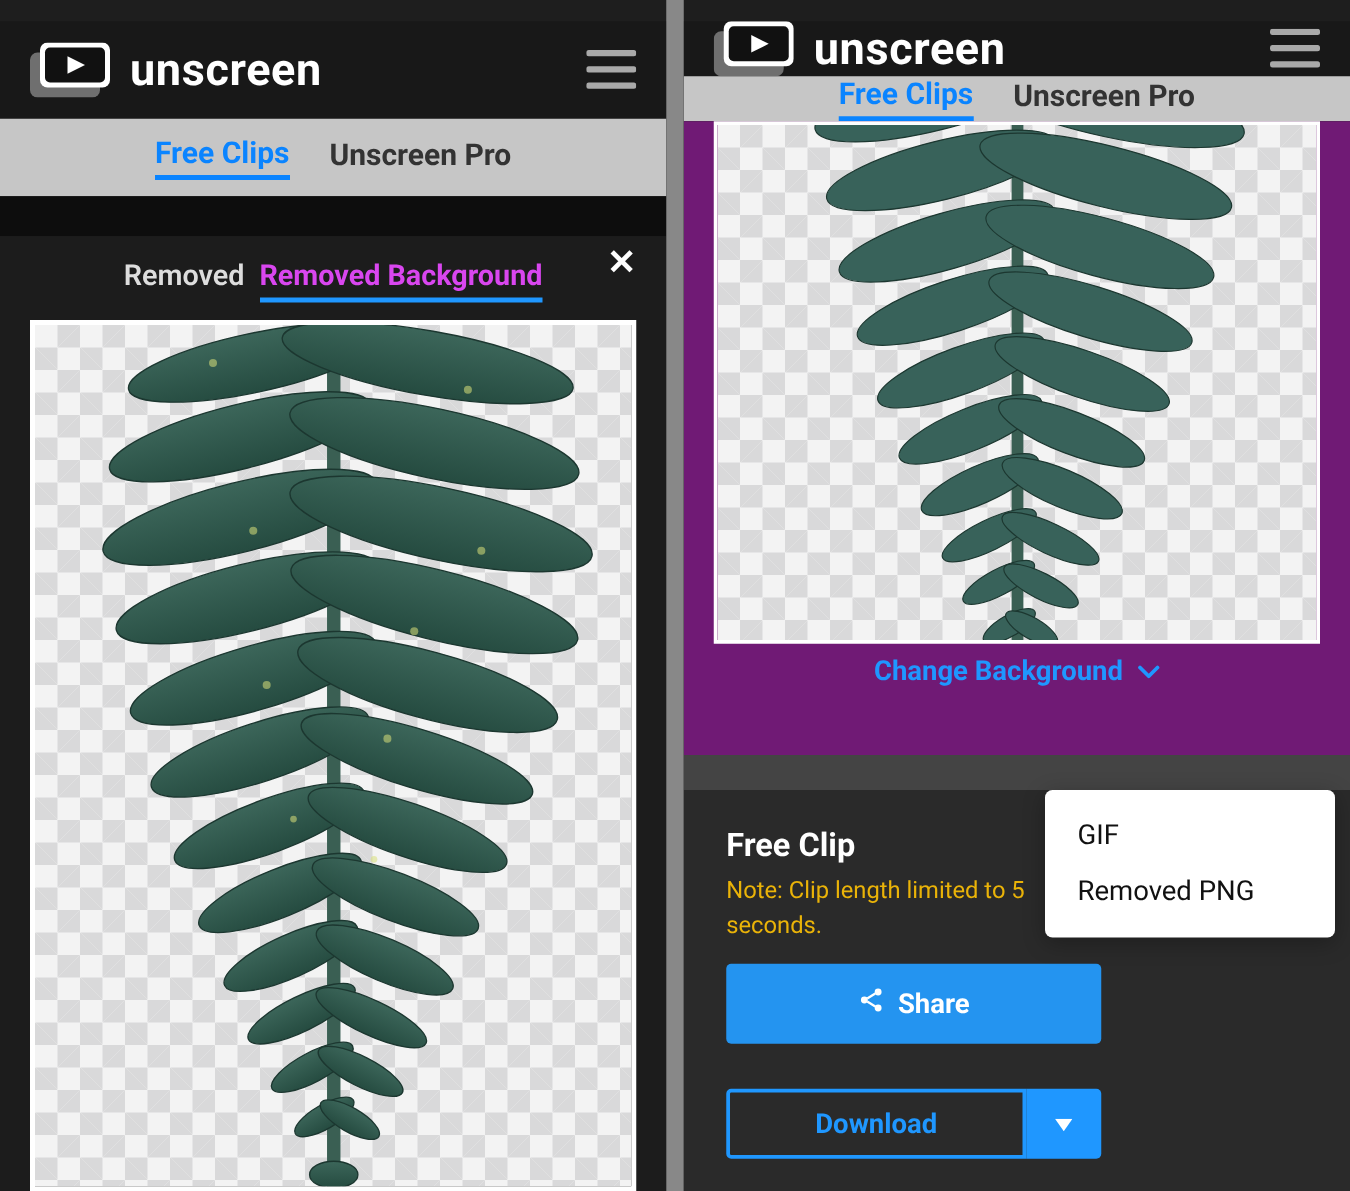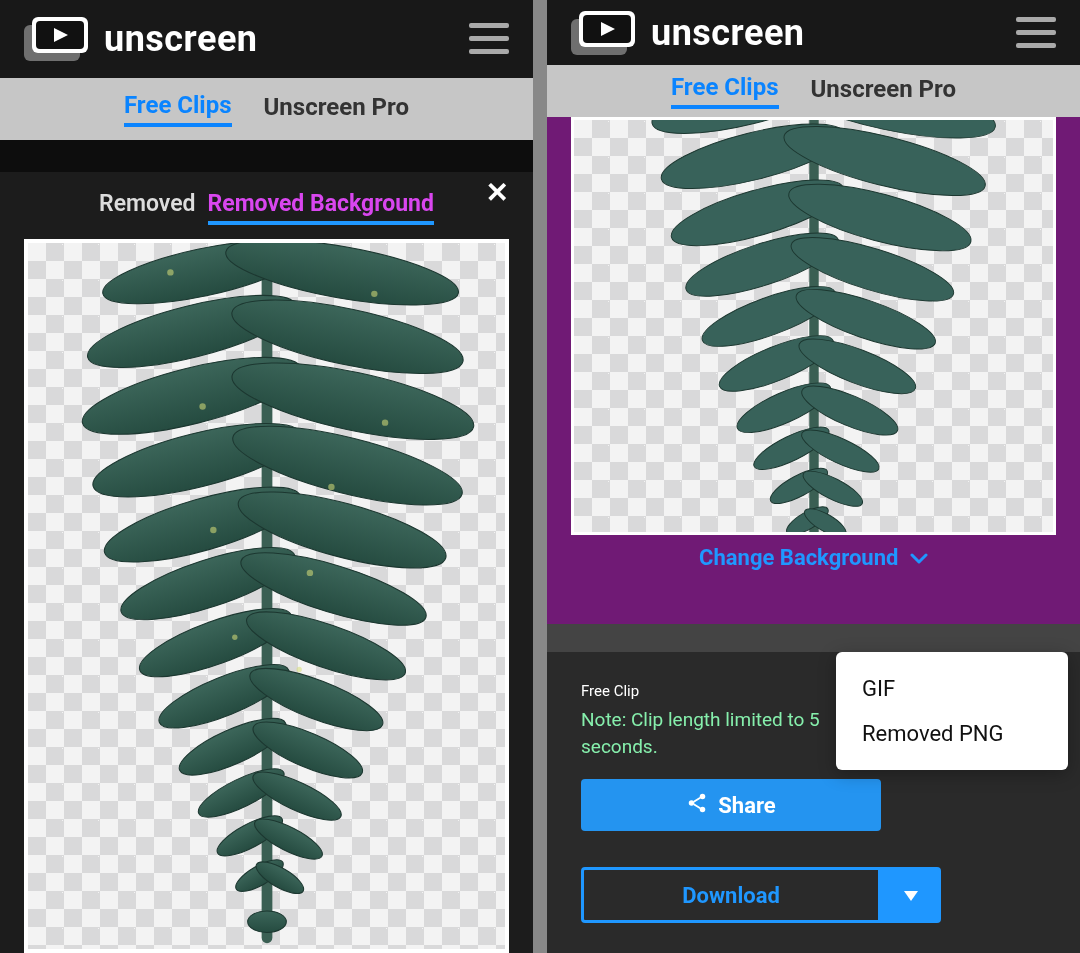--- a/index.html
+++ b/index.html
@@ -2,21 +2,21 @@
 <html><head>
 <meta charset="utf-8">
 <style>
   * { box-sizing: border-box; margin: 0; padding: 0; }
   html, body { width: 1080px; height: 953px; overflow: hidden; font-family: -apple-system, BlinkMacSystemFont, "Segoe UI", Roboto, Arial, sans-serif; background: #888; }
   .container { display: flex; width: 1080px; height: 953px; gap: 14px; background: #888; }
   .panel { position: relative; flex: 0 0 533px; height: 953px; background: #1e1e1e; display: flex; flex-direction: column; overflow: hidden; }
   .panel.right { flex: 0 0 533px; }
 
   
-  .header { display: flex; align-items: center; justify-content: space-between; height: 78px; padding: 0 24px; background: #181818; }
+  .header { display: flex; align-items: center; justify-content: space-between; height: 78px; padding: 0 24px; background: #181818; margin-top: 17px; }
   .logo { display: flex; align-items: center; gap: 16px; }
   .logo-icon { width: 64px; height: 44px; position: relative; }
   .logo-text { color: #fff; font-size: 36px; font-weight: 700; letter-spacing: 0.5px; }
   .hamburger { width: 40px; height: 32px; cursor: pointer; }
 
   
   .tabs-bar { height: 62px; background: #c6c6c6; display: flex; align-items: center; justify-content: center; gap: 32px; }
   .tab { font-size: 24px; font-weight: 700; color: #333; cursor: pointer; padding-bottom: 4px; }
   .tab.active { color: #0a84ff; border-bottom: 4px solid #0a84ff; }
 
@@ -44,24 +44,24 @@
   .leaf svg { width: 100%; height: 100%; }
 
   
   .right-content { background: #242424; flex: 1; display: flex; flex-direction: column; }
   .right-preview-wrap { padding: 0 24px 24px 24px; background: #701a75; }
   .right-preview { position: relative; height: 418px; border: 3px solid #fff; overflow: hidden; }
   .change-bg { text-align: center; padding: 10px 0 30px 0; color: #1f97ff; font-size: 22px; font-weight: 700; cursor: pointer; }
 
   .section-gap { height: 28px; background: #444; }
   .clip-section { background: #2a2a2a; padding: 30px 34px; position: relative; flex: 1; }
-  .clip-title { color: #fff; font-size: 15px; font-weight: 400; margin-bottom: 6px; }
-  .clip-note { color: #86efac; font-size: 19px; line-height: 1.45; margin-bottom: 18px; max-width: 300px; }
-  .share-btn { display: inline-flex; align-items: center; justify-content: center; gap:10px; background: #2494f0; color: #fff; font-size: 22px; font-weight: 700; height: 52px; width: 300px; border-radius: 4px; cursor: pointer; }
-  .download-row { display: flex; margin-top: 36px; width: 360px; }
+  .clip-title { color: #fff; font-size: 26px; font-weight: 700; margin-bottom: 6px; }
+  .clip-note { color: #eab308; font-size: 19px; line-height: 1.45; margin-bottom: 18px; max-width: 300px; }
+  .share-btn { display: inline-flex; align-items: center; justify-content: center; gap:10px; background: #2494f0; color: #fff; font-size: 22px; font-weight: 700; height: 64px; width: 300px; border-radius: 4px; cursor: pointer; }
+  .download-row { display: flex; margin-top: 36px; width: 300px; }
   .download-btn { flex: 1; height: 56px; border: 3px solid #1f97ff; color: #1f97ff; font-size: 22px; font-weight: 700; display:flex; align-items:center; justify-content:center; border-radius: 4px 0 0 4px; cursor: pointer; background: transparent; }
   .download-caret { width: 60px; height: 56px; background: #1f97ff; display:flex; align-items:center; justify-content:center; border-radius: 0 4px 4px 0; cursor: pointer; }
 
   
   .menu { position: absolute; right: 12px; top: 0px; width: 232px; background: #fff; border-radius: 6px; box-shadow: 0 4px 18px rgba(0,0,0,.28); padding: 14px 0; z-index: 50; }
   .menu-item { padding: 10px 26px; font-size: 22px; color: #111; cursor: pointer; }
 </style>
 </head>
 <body>
 

